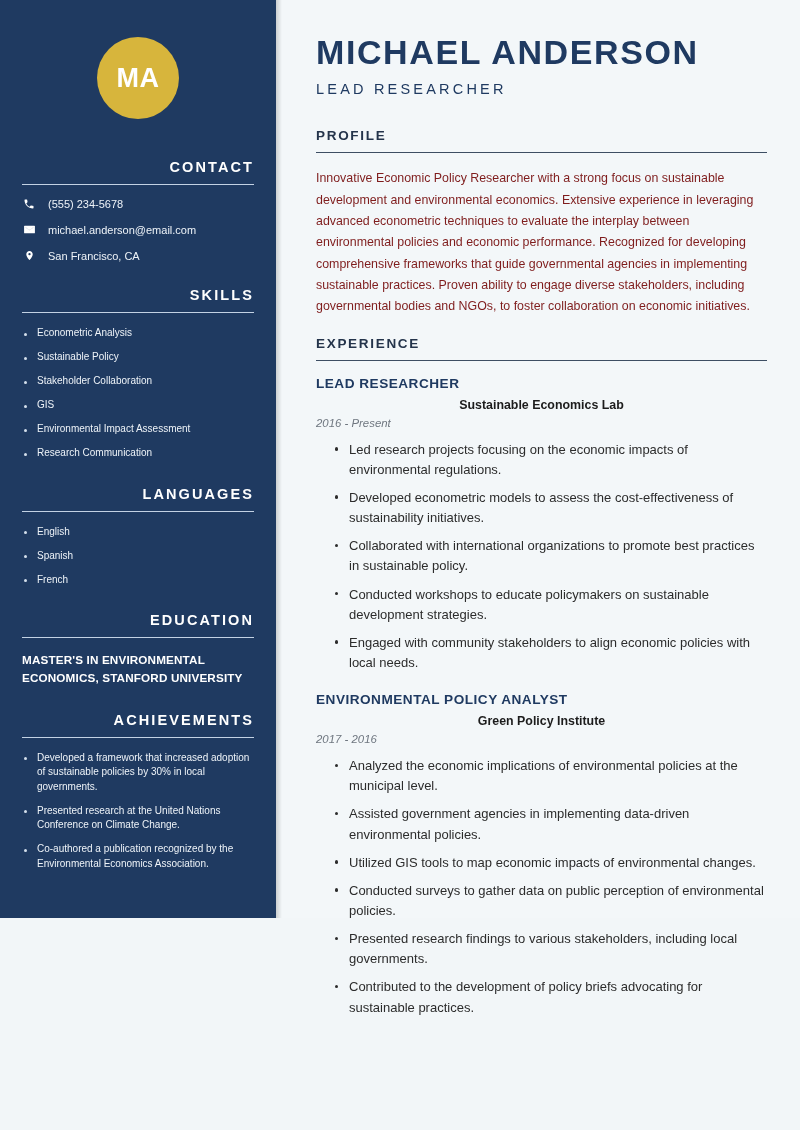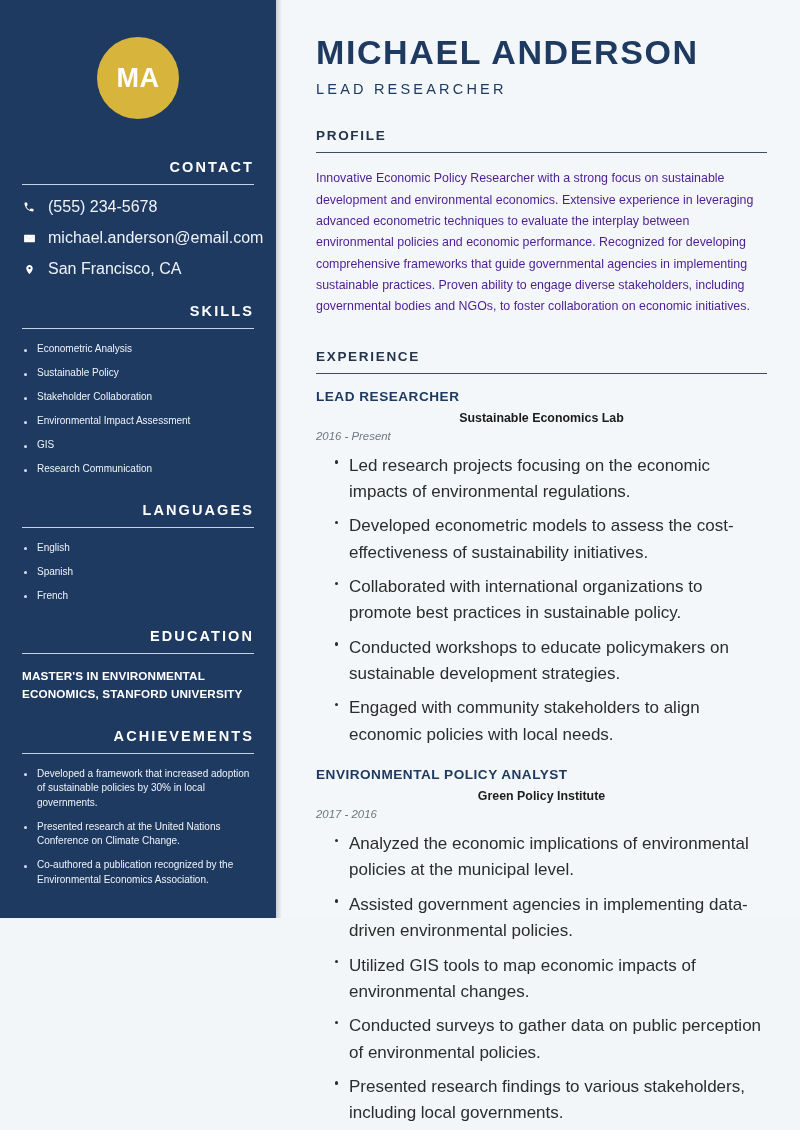--- a/index.html
+++ b/index.html
@@ -70,21 +70,21 @@
     height: 1px;
     background: #c3d2e4;
     margin-bottom: 13px;
   }
 
   .contact-row {
     display: flex;
     align-items: center;
     gap: 12px;
     margin-bottom: 13px;
-    font-size: 16px;
+    font-size: 11px;
     color: #eef3f8;
   }
   .contact-row:last-child { margin-bottom: 16px; }
   .c-icon {
     width: 14px;
     min-width: 14px;
     display: flex;
     align-items: center;
     justify-content: center;
   }
@@ -149,22 +149,22 @@
   }
   .main-rule {
     height: 1px;
     background: #3d4e63;
     margin-bottom: 15px;
   }
 
   .profile-text {
     font-size: 12.4px;
     line-height: 1.72;
-    color: #4c1d95;
-    margin-bottom: 31px;
+    color: #7f1d1d;
+    margin-bottom: 18px;
   }
 
   .exp-block { margin-bottom: 19px; }
   .exp-title {
     font-size: 13.6px;
     font-weight: bold;
     letter-spacing: 0.5px;
     color: #1f3a61;
     margin-bottom: 7px;
   }
@@ -180,21 +180,21 @@
     font-style: italic;
     color: #6f7780;
     margin-bottom: 11px;
   }
 
   ul.exp-list { list-style: none; padding-left: 18px; }
   ul.exp-list li {
     position: relative;
     padding-left: 15px;
     margin-bottom: 8px;
-    font-size: 17px;
+    font-size: 13px;
     line-height: 1.55;
     color: #2c2c2c;
   }
   ul.exp-list li::before {
     content: "";
     position: absolute;
     left: 1px;
     top: 7.5px;
     width: 3.4px;
     height: 3.4px;
@@ -247,22 +247,22 @@
       </div>
     </section>
 
     <section class="side-section">
       <div class="side-heading">SKILLS</div>
       <div class="side-rule"></div>
       <ul class="side-list">
         <li>Econometric Analysis</li>
         <li>Sustainable Policy</li>
         <li>Stakeholder Collaboration</li>
+        <li>GIS</li>
         <li>Environmental Impact Assessment</li>
-        <li>GIS</li>
         <li>Research Communication</li>
       </ul>
     </section>
 
     <section class="side-section">
       <div class="side-heading">LANGUAGES</div>
       <div class="side-rule"></div>
       <ul class="side-list">
         <li>English</li>
         <li>Spanish</li>

